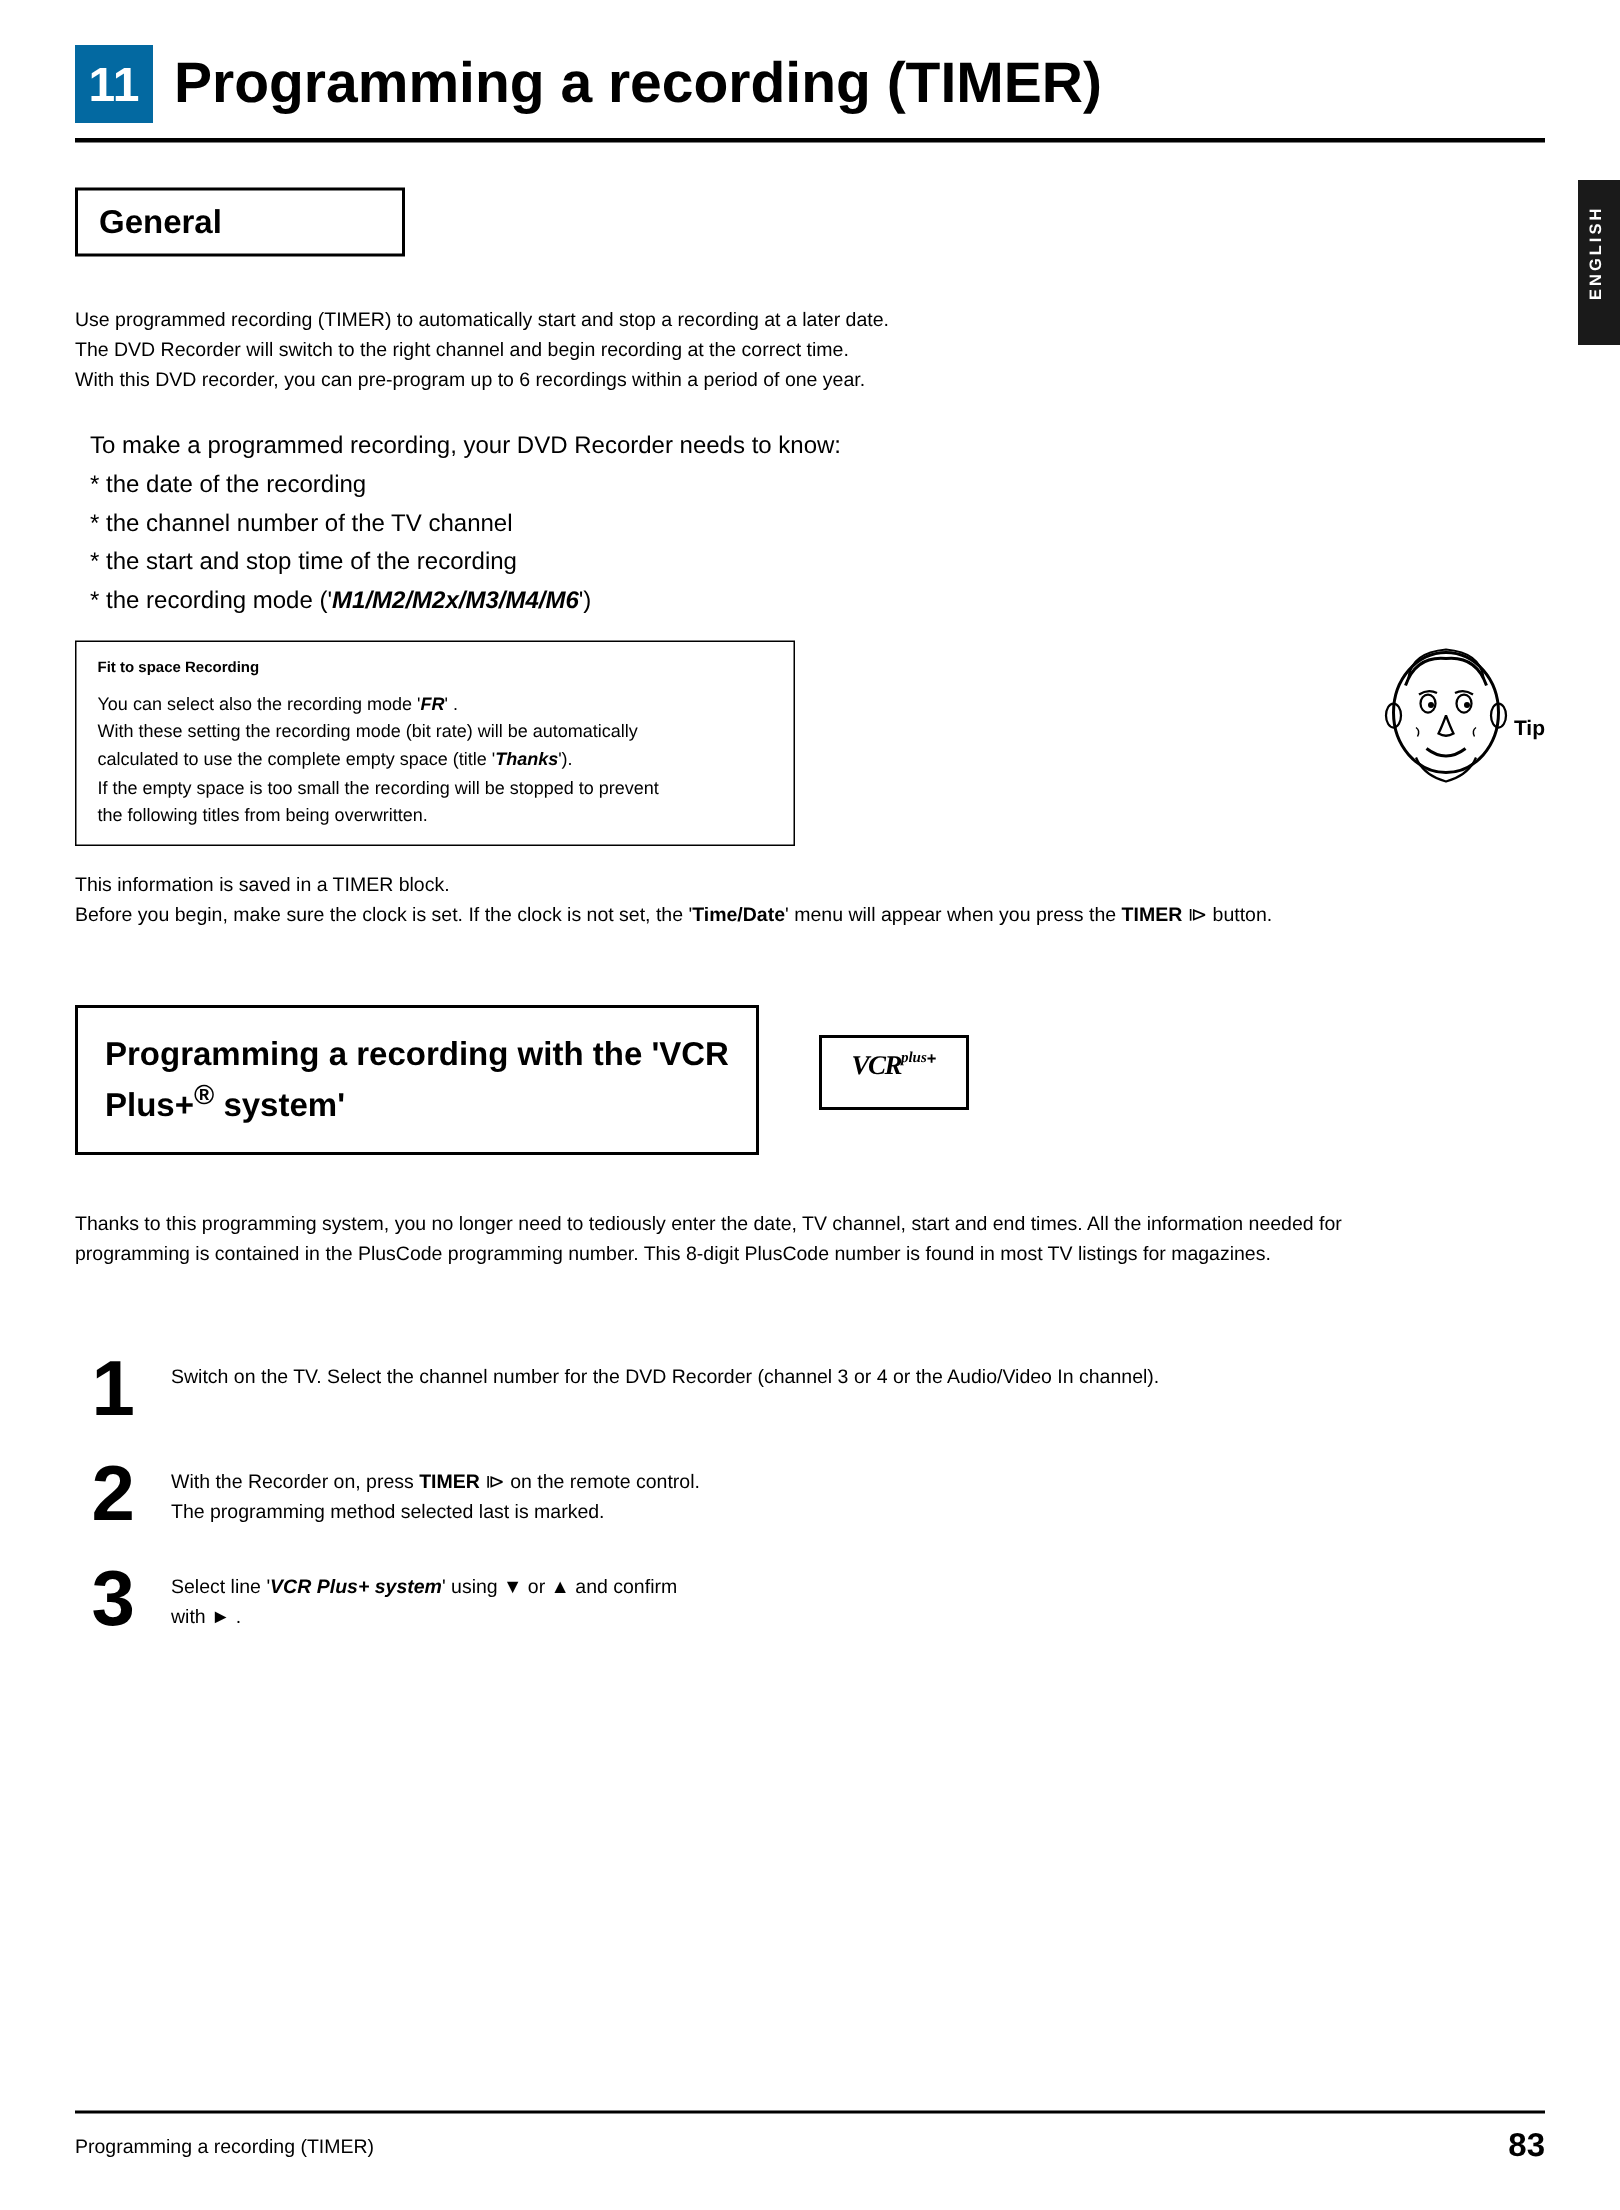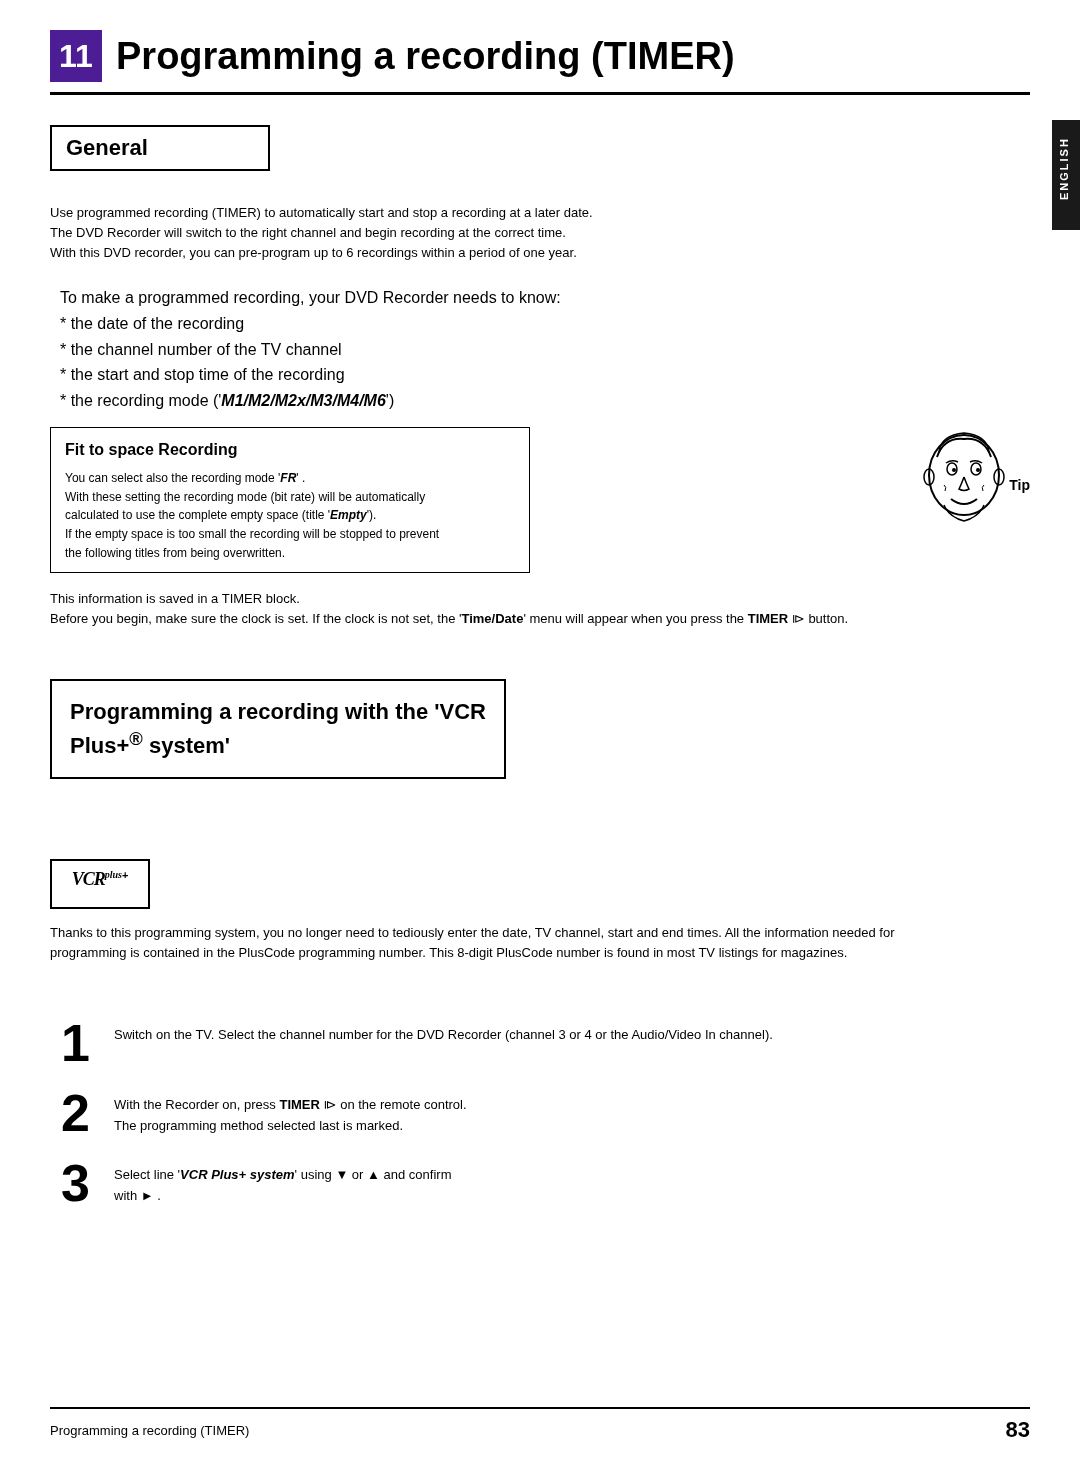--- a/index.html
+++ b/index.html
@@ -48,21 +48,21 @@
     
     .chapter-header {
       display: flex;
       align-items: center;
       margin-bottom: 8px;
       border-bottom: 3px solid #000;
       padding-bottom: 10px;
     }
 
     .chapter-number-box {
-      background: #4c1d95;
+      background: #0369a1;
       color: #fff;
       font-size: 32px;
       font-weight: bold;
       width: 52px;
       height: 52px;
       display: flex;
       align-items: center;
       justify-content: center;
       margin-right: 14px;
       flex-shrink: 0;
@@ -119,21 +119,21 @@
       border: 1px solid #000;
       padding: 10px 14px;
       max-width: 480px;
       font-size: 12px;
       line-height: 1.55;
       flex: 0 0 480px;
     }
 
     .tip-box .tip-title {
       font-weight: bold;
-      font-size: 16px;
+      font-size: 10px;
       margin-bottom: 6px;
     }
 
     .tip-image-area {
       display: flex;
       flex-direction: row;
       align-items: center;
       margin-left: auto;
     }
 
@@ -229,23 +229,22 @@
       font-weight: bold;
     }
 
     
     .italic-bold { font-style: italic; font-weight: bold; }
     .bold { font-weight: bold; }
 
     .vcr-section-wrapper {
       display: flex;
       align-items: flex-start;
-      gap: 28px;
+      gap: 40px;
       margin-top: 10px;
-      flex-direction: column;
     }
 
     .vcr-logo-standalone {
       margin-top: 30px;
       flex-shrink: 0;
     }
 
   </style>
 </head>
 <body>
@@ -287,21 +286,21 @@
       <p>* the recording mode ('<span class="italic-bold">M1/M2/M2x/M3/M4/M6</span>')</p>
     </div>
 
     
     <div class="tip-area">
       <div style="flex:1; display:flex; align-items:flex-start; gap:20px;">
         <div class="tip-box">
           <div class="tip-title">Fit to space Recording</div>
           <p>You can select also the recording mode '<span class="italic-bold">FR</span>' .</p>
           <p>With these setting the recording mode (bit rate) will be automatically</p>
-          <p>calculated to use the complete empty space (title '<span class="italic-bold">Empty</span>').</p>
+          <p>calculated to use the complete empty space (title '<span class="italic-bold">Thanks</span>').</p>
           <p>If the empty space is too small the recording will be stopped to prevent</p>
           <p>the following titles from being overwritten.</p>
         </div>
       </div>
 
       <div class="tip-image-area">
         <svg class="cartoon-face" viewBox="0 0 90 110" xmlns="http://www.w3.org/2000/svg">
 
           <ellipse cx="45" cy="48" rx="35" ry="40" fill="none" stroke="#000" stroke-width="2"></ellipse>
 

